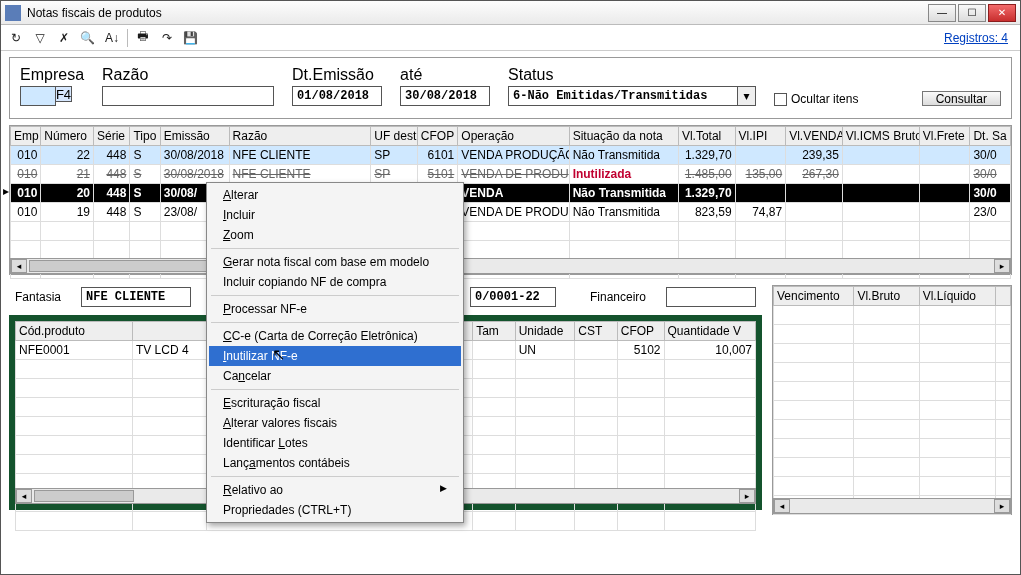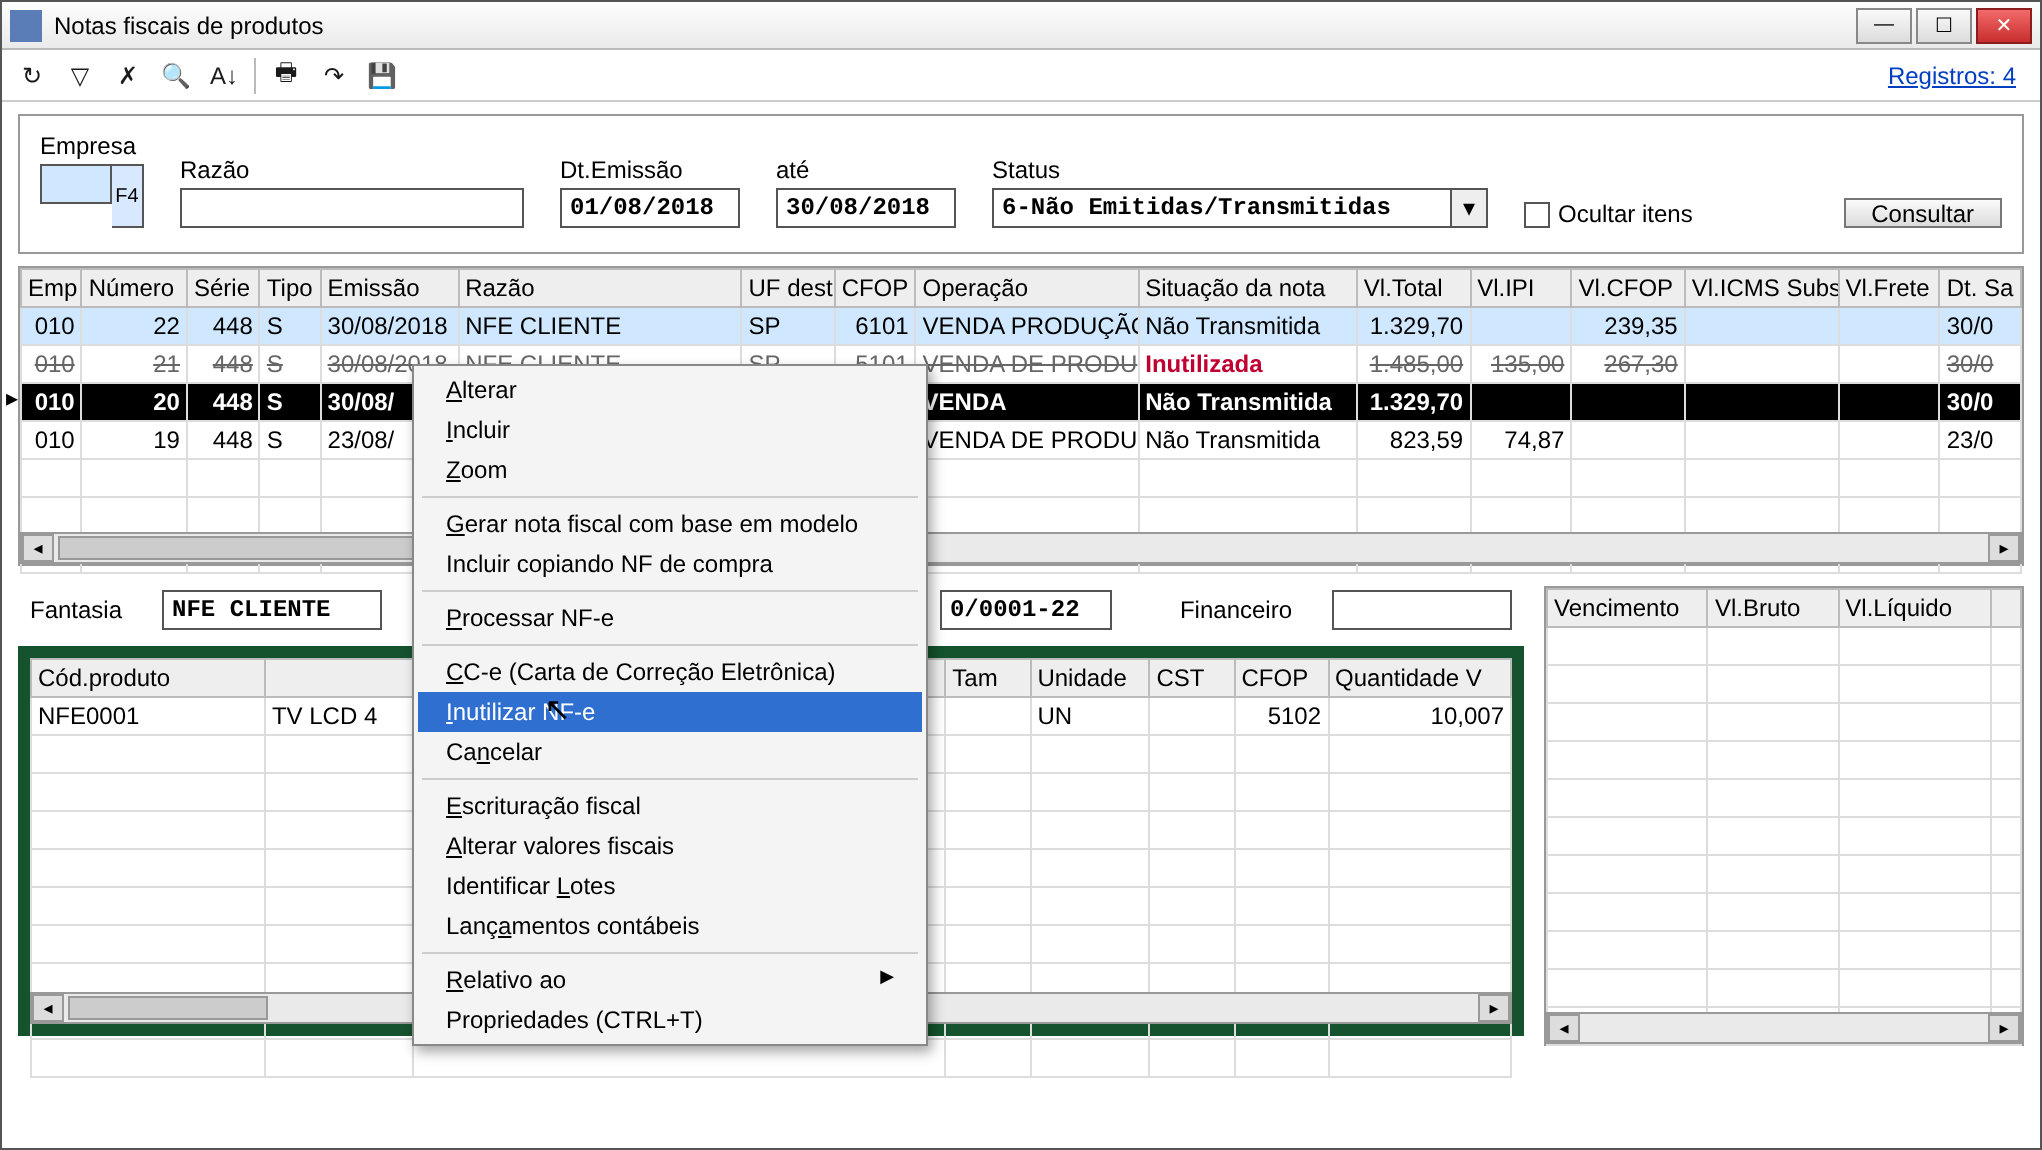--- a/index.html
+++ b/index.html
@@ -9,21 +9,21 @@
 .titlebar .title { flex:1; }
 .winbtns { display:flex; gap:2px;}
 .winbtn { width:28px; height:18px; border:1px solid #888; display:flex; align-items:center; justify-content:center; background:linear-gradient(#f9f9f9,#dcdcdc); font-size:10px;}
 .winbtn.close { background:linear-gradient(#f26a6a,#c82e2e); color:#fff; border-color:#8b1d1d;}
 .toolbar { height:26px; display:flex; align-items:center; padding:0 6px; gap:6px; border-bottom:1px solid #ccc; }
 .toolbar .tbtn { width:18px; height:18px; display:flex; align-items:center; justify-content:center; color:#1a1a1a;}
 .sep { width:1px; height:18px; background:#bbb;}
 .reglink { margin-left:auto; margin-right:6px; color:#0040c0; text-decoration:underline; }
 .filterpanel { margin:6px 8px; border:1px solid #999; padding:8px 10px 12px 10px; position:relative; display:flex; align-items:flex-end; gap:18px;}
 .fld { display:flex; flex-direction:column; gap:2px;}
-.fld label { font-size:12px; }
+.fld label { font-size:16px; }
 .inp { height:20px; border:1px solid #555; padding:0 4px; font-family:"Courier New", monospace; font-weight:bold; font-size:12px; background:#fff;}
 .emp-inp { width:36px; background:#cfe8ff;}
 .razao-inp { width:172px;}
 .date-inp { width:90px;}
 .status-wrap { display:flex; }
 .status-sel { width:230px; height:20px; border:1px solid #555; font-family:"Courier New",monospace; font-weight:bold; font-size:12px; padding:0 4px; display:flex; align-items:center;}
 .status-btn { width:18px; height:20px; border:1px solid #555; border-left:none; display:flex; align-items:center; justify-content:center; background:#eee;}
 .chk { display:flex; align-items:center; gap:4px;}
 .chk .box { width:13px; height:13px; border:1px solid #555;}
 .consultar { margin-left:auto; height:15px; padding:0 13px; border:1px solid #777; background:linear-gradient(#fafafa,#dcdcdc);}
@@ -79,21 +79,21 @@
   <div class="tbtn">↷</div>
   <div class="tbtn">💾</div>
   <a class="reglink">Registros: 4</a>
 </div>
 
 <div class="filterpanel">
   <div class="fld">
     <label>Empresa</label>
     <div style="display:flex">
       <input class="inp emp-inp" value="" style="">
-      <div style="width:16px;height:32px;border:1px solid #555;border-left:none;background:#d7e8ff;font-size:10px;display:flex;align-items:center;justify-content:center">F4</div>
+      <div style="width:16px;height:16px;border:1px solid #555;border-left:none;background:#d7e8ff;font-size:13px;display:flex;align-items:center;justify-content:center">F4</div>
     </div>
   </div>
   <div class="fld">
     <label>Razão</label>
     <input class="inp razao-inp" value="" style="">
   </div>
   <div class="fld">
     <label>Dt.Emissão</label>
     <input class="inp date-inp" value="01/08/2018" style="">
   </div>
@@ -143,22 +143,22 @@
           <th>Série</th>
           <th>Tipo</th>
           <th>Emissão</th>
           <th>Razão</th>
           <th>UF dest.</th>
           <th>CFOP</th>
           <th>Operação</th>
           <th>Situação da nota</th>
           <th>Vl.Total</th>
           <th>Vl.IPI</th>
-          <th>Vl.CFOP</th>
-          <th>Vl.ICMS Subs</th>
+          <th>Vl.VENDA</th>
+          <th>Vl.ICMS Bruto</th>
           <th>Vl.Frete</th>
           <th>Dt. Sa</th>
         </tr>
       </thead>
       <tbody>
         <tr class="hl">
           <td class="num">010</td>
           <td class="num">22</td>
           <td class="num">448</td>
           <td>S</td>

